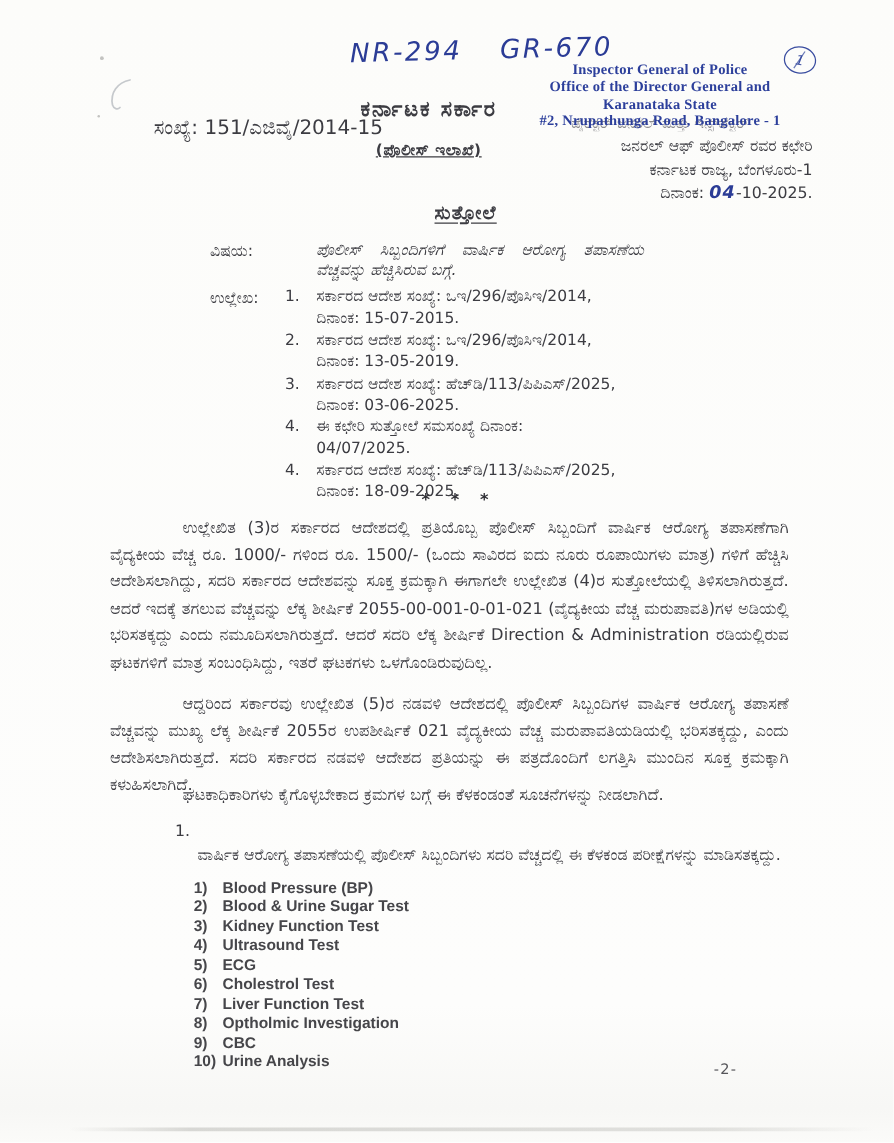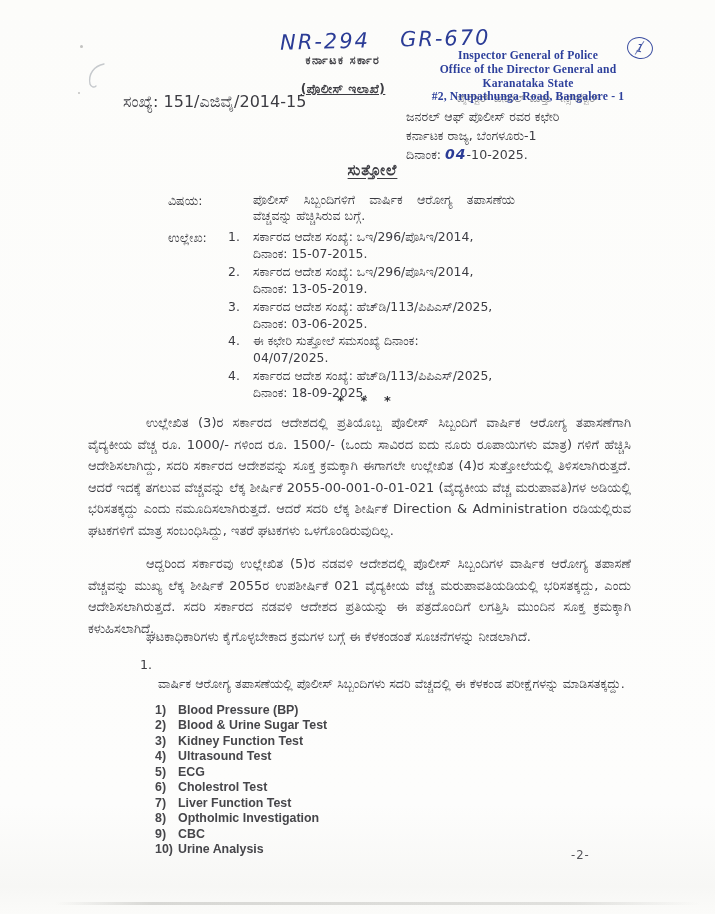--- a/index.html
+++ b/index.html
@@ -17,47 +17,48 @@
   }
   .copy-circle{
     top:37px;left:627px;width:24px;height:20px;border:1.6px solid #3a4da0;border-radius:50%;
     display:flex;align-items:center;justify-content:center;font-size:11px;color:#3a4da0;
     transform:rotate(10deg);font-style:italic;
   }
   .copy-circle::after{content:"";position:absolute;width:1.4px;height:16px;background:#3a4da0;
     transform:rotate(24deg);opacity:.75;}
 
   .govt-block{top:54px;left:262px;width:162px;text-align:center;}
-  .govt-title{font-size:11px;font-weight:bold;letter-spacing:1.5px;}
+  .govt-title{font-size:17px;font-weight:bold;letter-spacing:1.5px;margin-top:24px;}
   .dept{font-size:12.2px;font-weight:bold;letter-spacing:.5px;margin-top:15px;
         text-decoration:underline;display:inline-block;}
 
   .stamp{
     top:49px;left:406px;width:244px;text-align:center;color:#2c3f9b;
     font-family:"Liberation Serif",serif;font-weight:bold;font-size:11.6px;line-height:13.8px;
     z-index:3;letter-spacing:.2px;
   }
   .obscured-line{
     top:91px;left:410px;width:236px;text-align:center;font-size:11.8px;color:#3f3f46;
     opacity:.6;z-index:2;white-space:nowrap;overflow:hidden;
   }
   .file-number{top:92px;left:100px;font-size:16px;margin-left:23px;}
 
-  .office-block{top:108px;left:406px;width:244px;text-align:left;font-size:12.6px;line-height:18.6px;z-index:4;}
+  .office-block{top:108px;left:406px;width:244px;text-align:right;font-size:12.6px;line-height:18.6px;z-index:4;}
   .date-day{color:#2b3c96;font-size:14px;font-style:italic;font-weight:600;letter-spacing:1px;}
 
   .doc-title{
     top:161px;left:290px;width:165px;text-align:center;font-size:15px;font-weight:bold;
     letter-spacing:1px;text-decoration:underline;text-underline-offset:3px;
   }
 
   .subject-label{top:193px;left:168px;font-size:12.6px;}
   .subject-text{
     top:192px;left:253px;width:262px;font-size:12.6px;line-height:16.2px;
     text-align:justify;
+    font-style:italic;
   }
 
   .ref-label{top:230px;left:168px;font-size:12.6px;}
   .refs{top:229px;left:228px;width:290px;}
   .ref-item{position:relative;margin-bottom:1px;font-size:12.4px;line-height:16.9px;}
   .ref-num{position:absolute;left:0;top:0;}
   .ref-body{margin-left:25px;}
   .ref-text{text-align:justify;}
 
   .separator{top:393px;left:322px;width:90px;text-align:center;font-size:13px;font-weight:bold;

